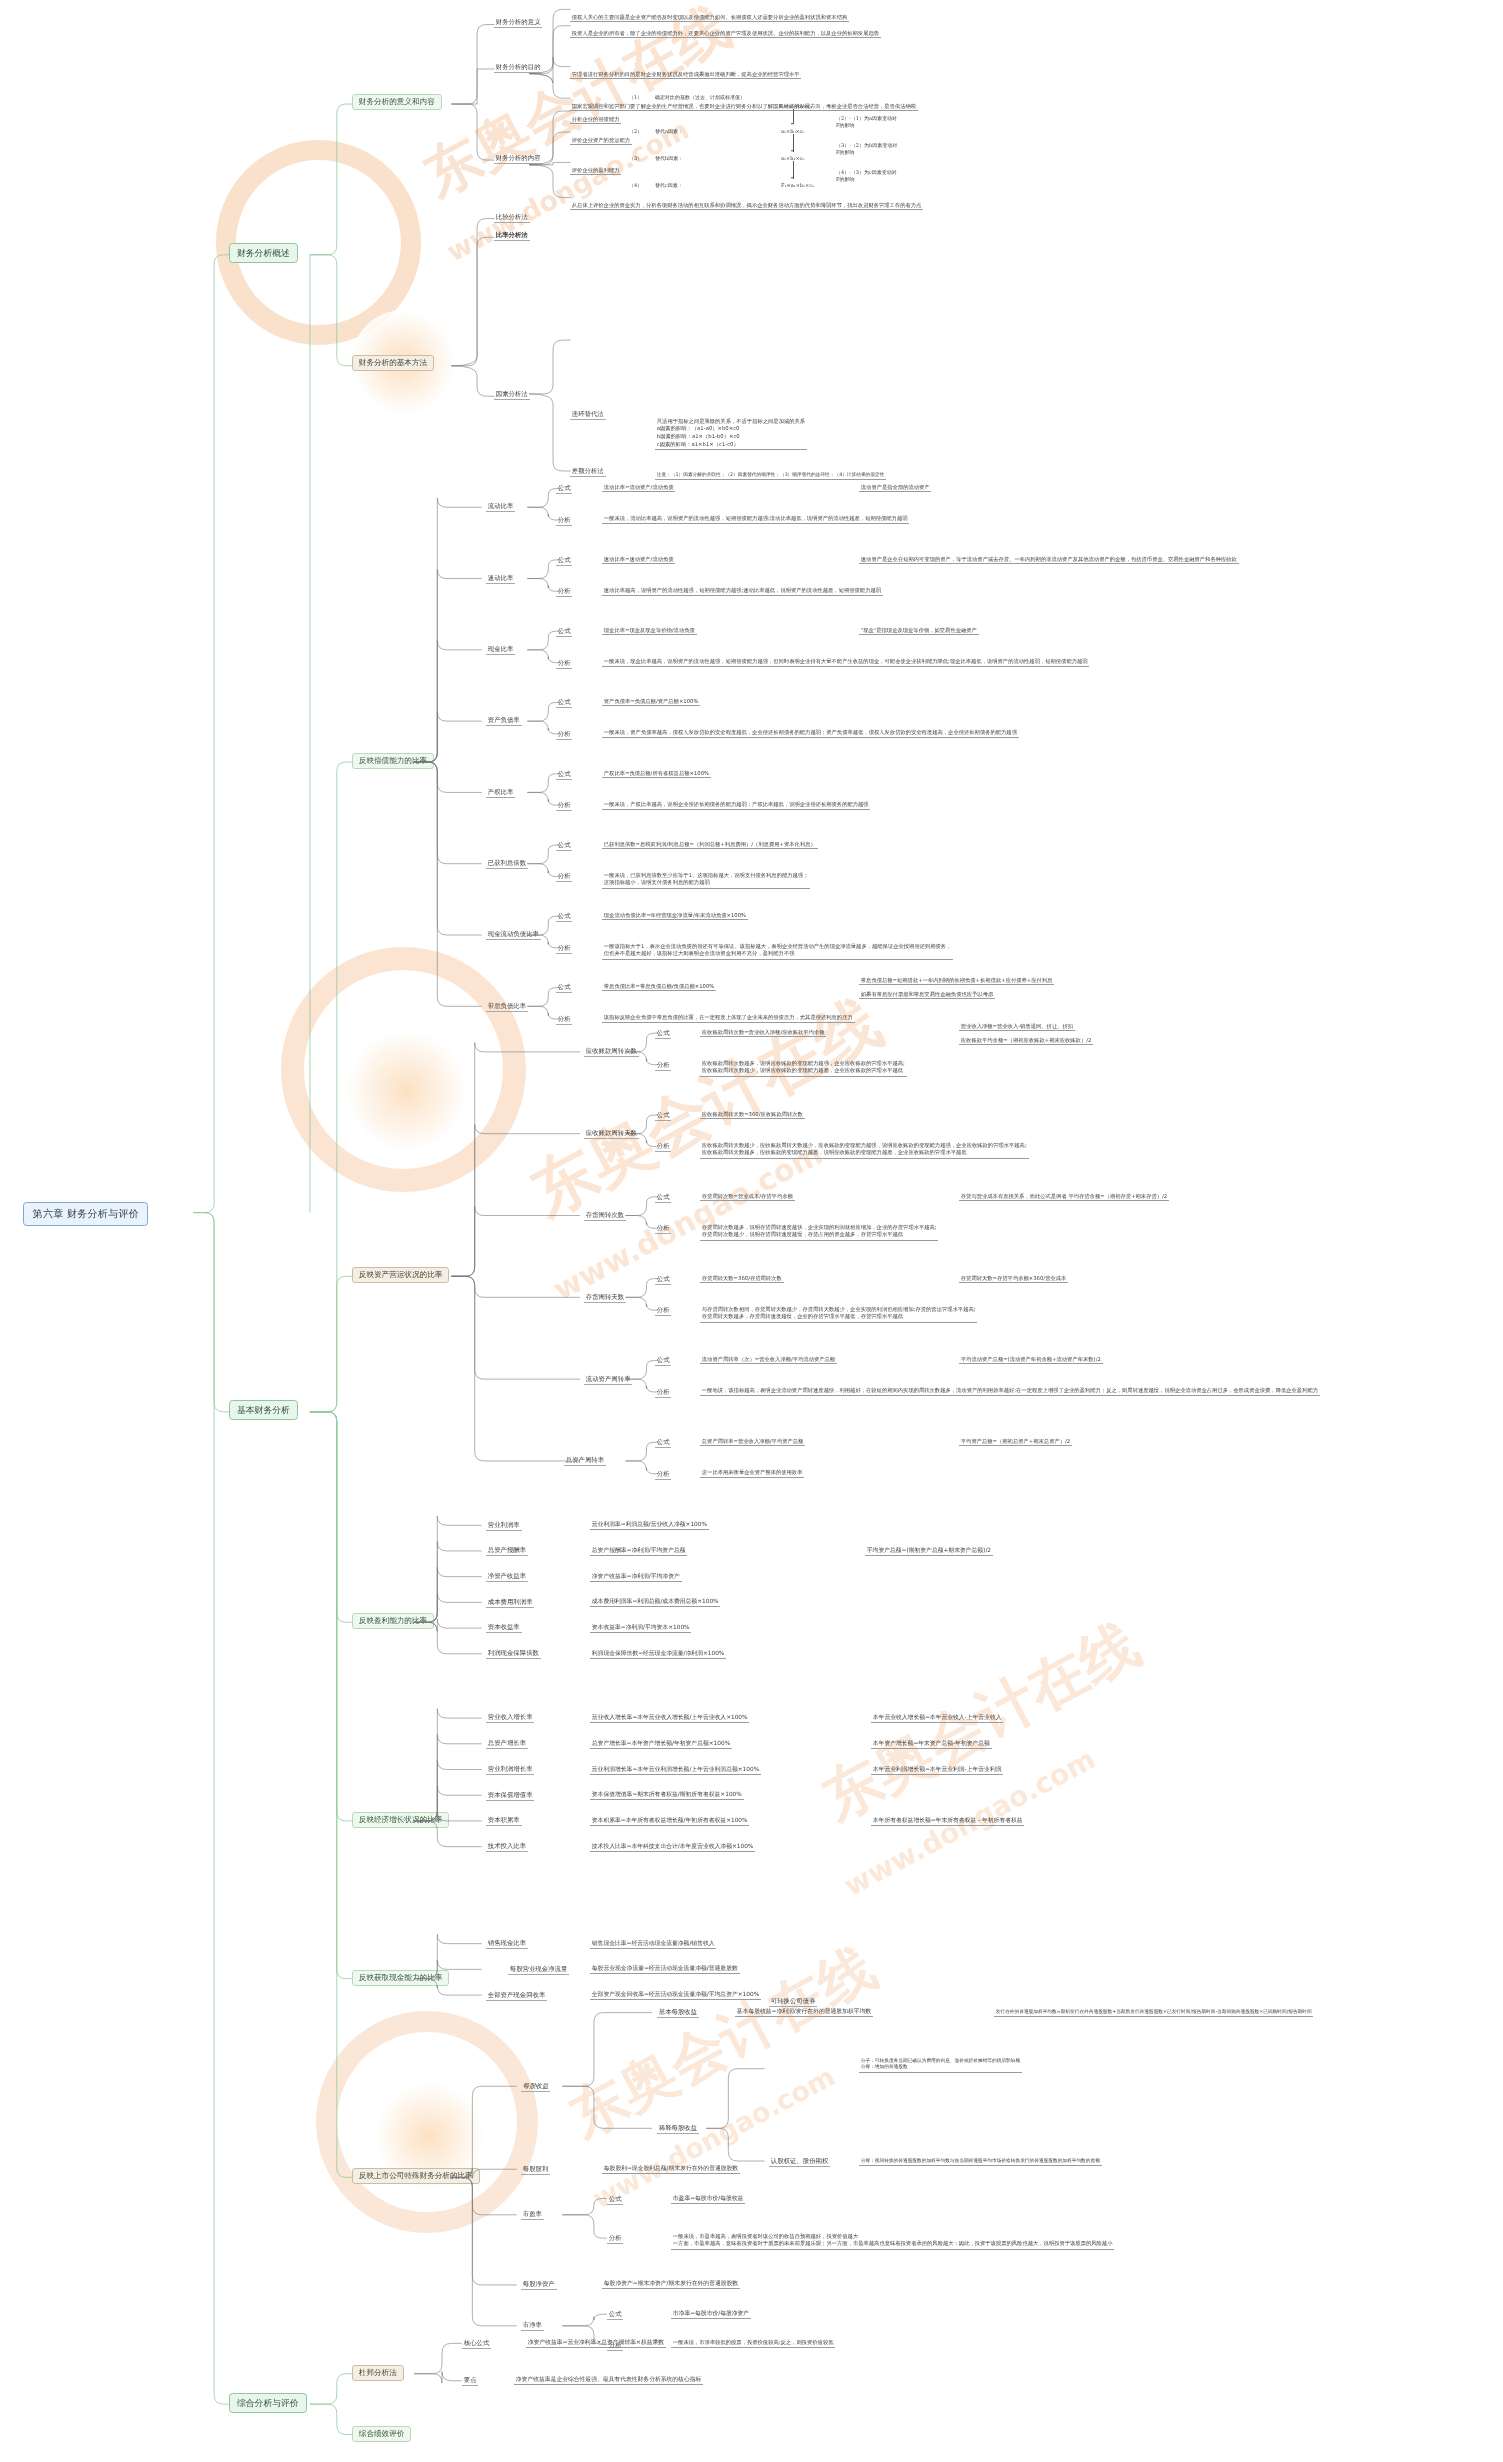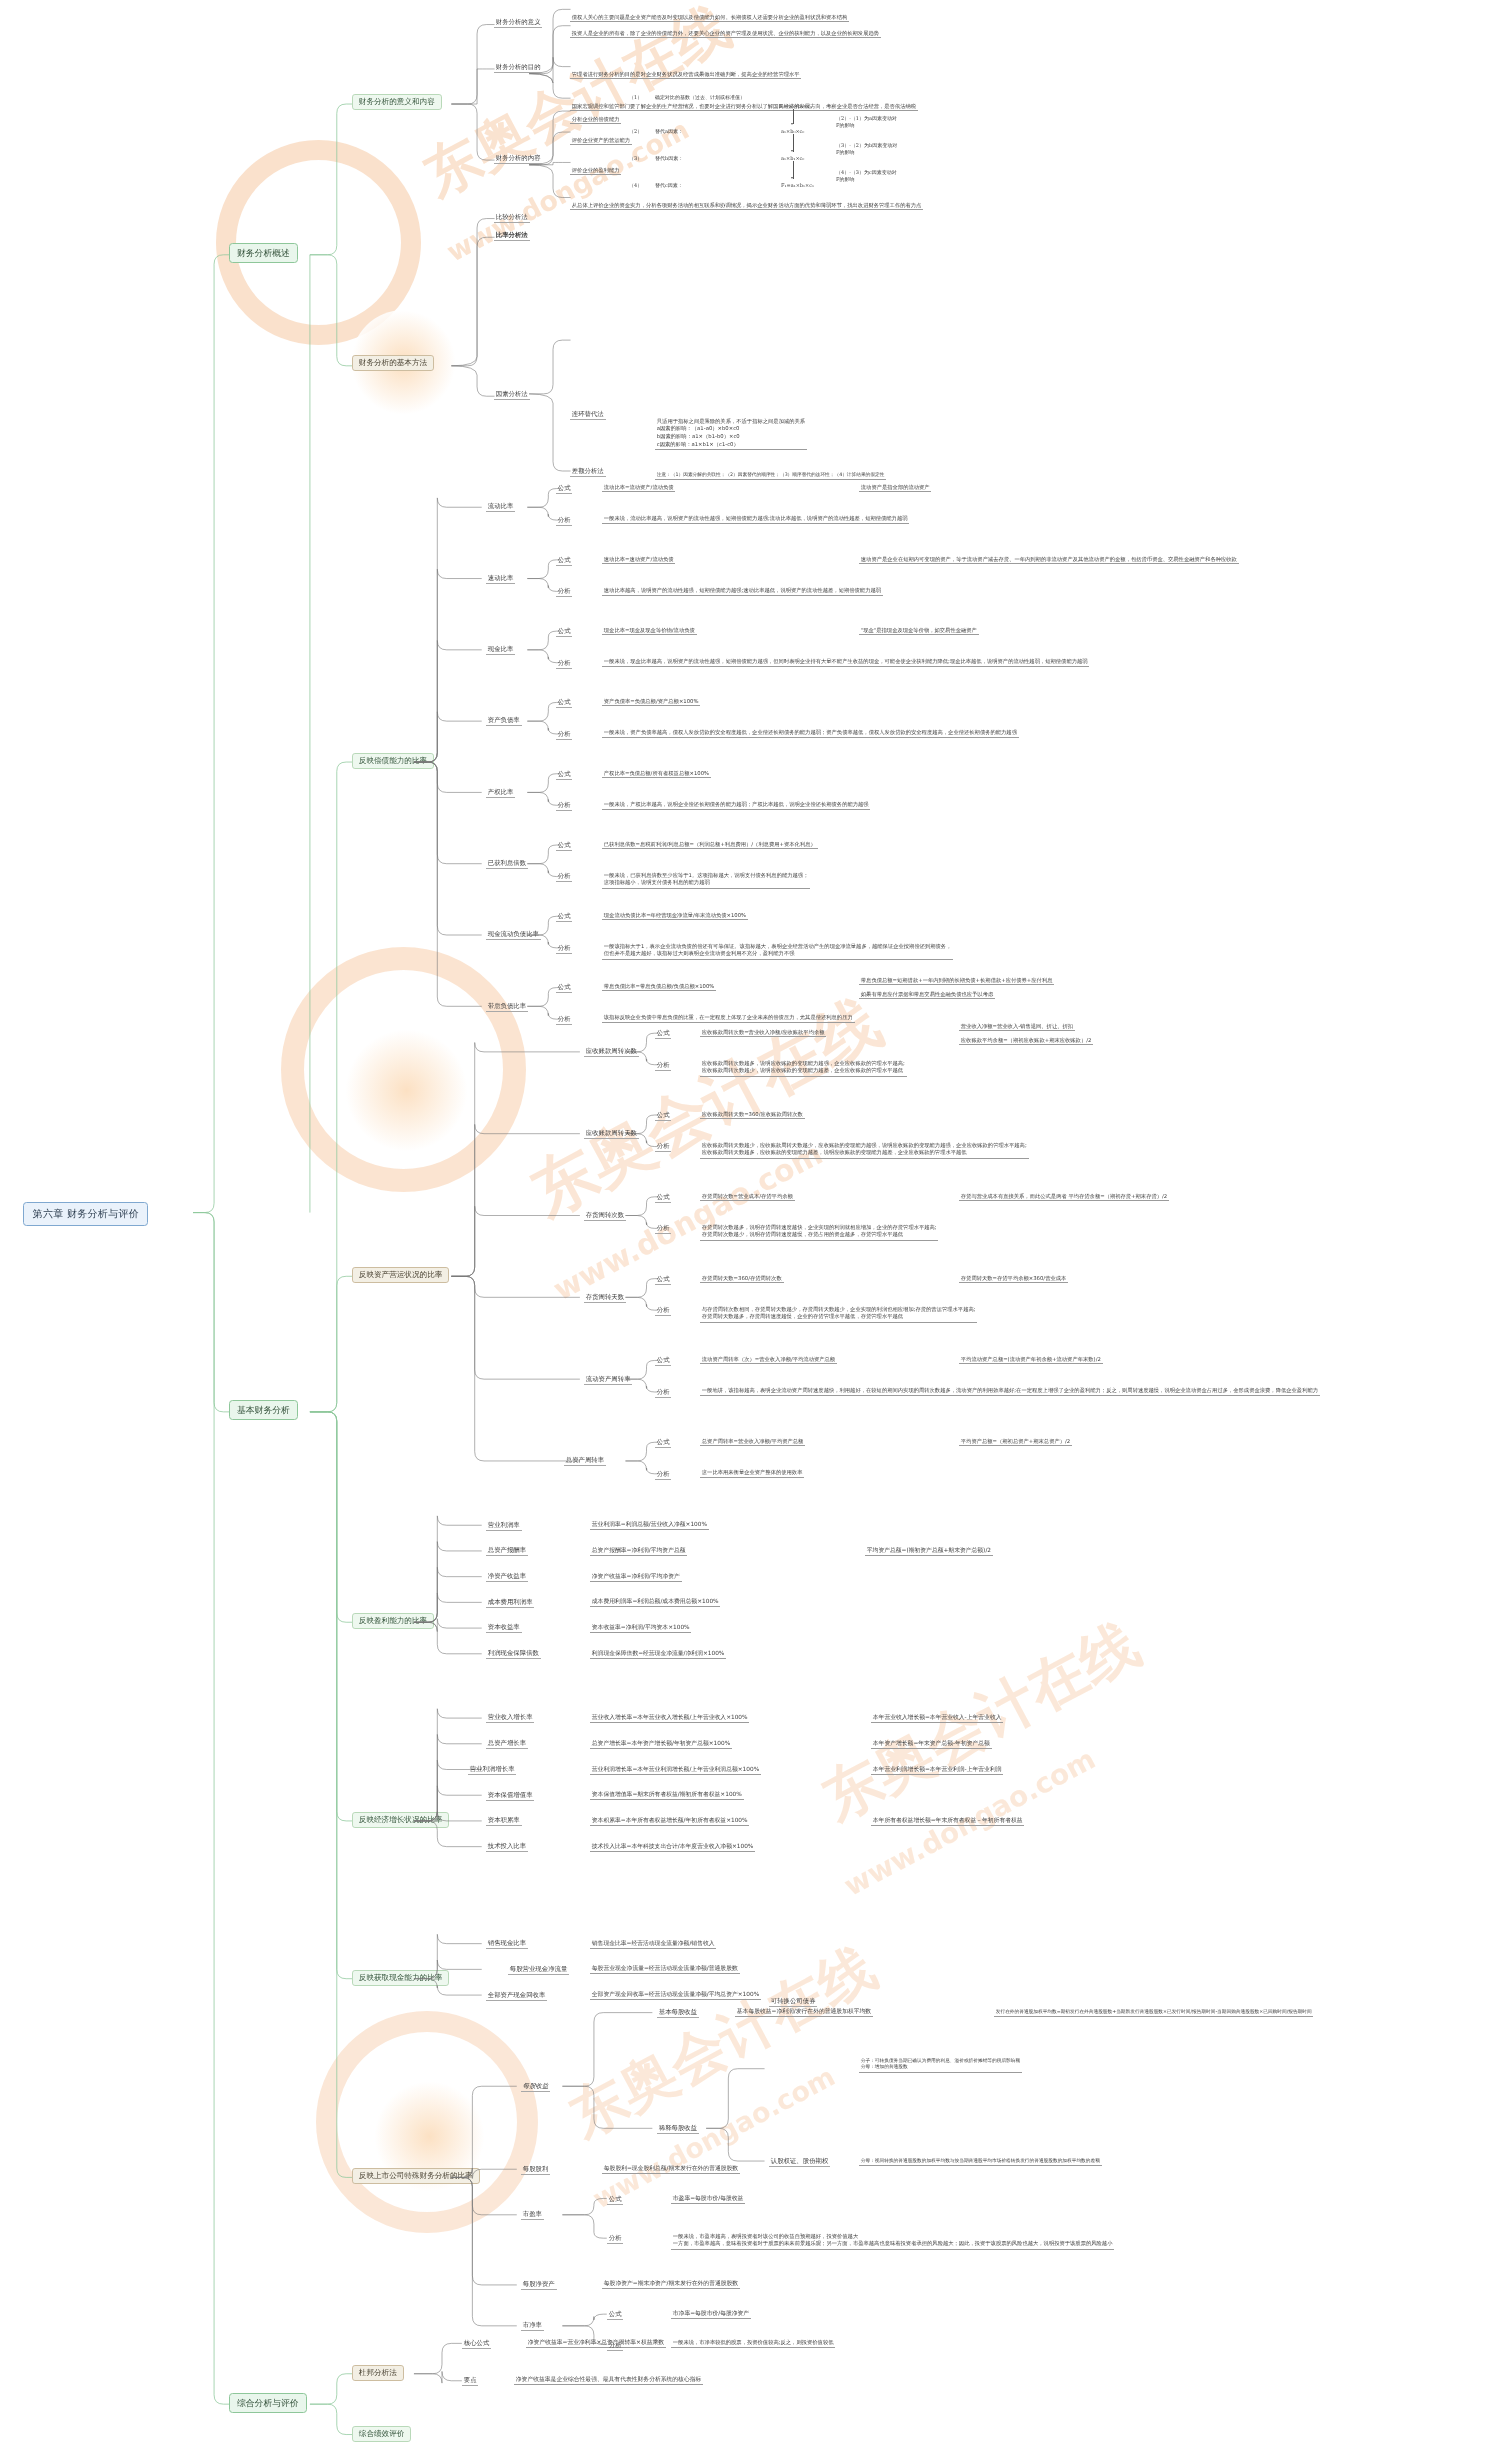--- a/index.html
+++ b/index.html
@@ -386,21 +386,21 @@
       <div class="node leaf lbl" style="left: 486px; top: 1622px;">资本收益率</div>
       <div class="node leaf sm" style="left: 590px; top: 1623px;">资本收益率=净利润/平均资本×100%</div>
       <div class="node leaf lbl" style="left: 486px; top: 1648px;">利润现金保障倍数</div>
       <div class="node leaf sm" style="left: 590px; top: 1649px;">利润现金保障倍数=经营现金净流量/净利润×100%</div>
       <div class="node leaf lbl" style="left: 486px; top: 1712px;">营业收入增长率</div>
       <div class="node leaf sm" style="left: 590px; top: 1713px;">营业收入增长率=本年营业收入增长额/上年营业收入×100%</div>
       <div class="node leaf sm" style="left: 871px; top: 1713px;">本年营业收入增长额=本年营业收入-上年营业收入</div>
       <div class="node leaf lbl" style="left: 486px; top: 1738px;">总资产增长率</div>
       <div class="node leaf sm" style="left: 590px; top: 1739px;">总资产增长率=本年资产增长额/年初资产总额×100%</div>
       <div class="node leaf sm" style="left: 871px; top: 1739px;">本年资产增长额=年末资产总额-年初资产总额</div>
-      <div class="node leaf lbl" style="left: 468px; top: 1764px;">营业利润增长率</div>
+      <div class="node leaf lbl" style="left: 486px; top: 1764px;">营业利润增长率</div>
       <div class="node leaf sm" style="left: 590px; top: 1765px;">营业利润增长率=本年营业利润增长额/上年营业利润总额×100%</div>
       <div class="node leaf sm" style="left: 871px; top: 1765px;">本年营业利润增长额=本年营业利润-上年营业利润</div>
       <div class="node leaf lbl" style="left: 486px; top: 1790px;">资本保值增值率</div>
       <div class="node leaf sm" style="left: 590px; top: 1790px;">资本保值增值率=期末所有者权益/期初所有者权益×100%</div>
       <div class="node leaf lbl" style="left: 486px; top: 1815px;">资本积累率</div>
       <div class="node leaf sm" style="left: 590px; top: 1816px;">资本积累率=本年所有者权益增长额/年初所有者权益×100%</div>
       <div class="node leaf sm" style="left: 871px; top: 1816px;">本年所有者权益增长额=年末所有者权益－年初所有者权益</div>
       <div class="node leaf lbl" style="left: 486px; top: 1841px; text-align: center;">技术投入比率</div>
       <div class="node leaf sm" style="left: 590px; top: 1842px;">技术投入比率=本年科技支出合计/本年度营业收入净额×100%</div>
       <div class="node leaf lbl" style="left: 486px; top: 1938px;">销售现金比率</div>

